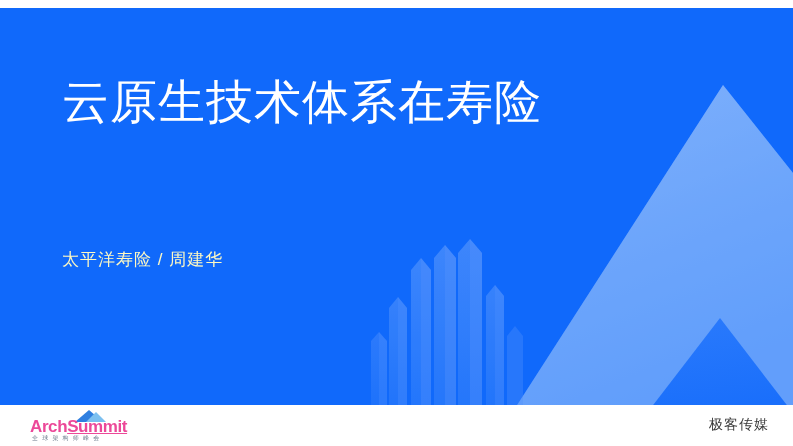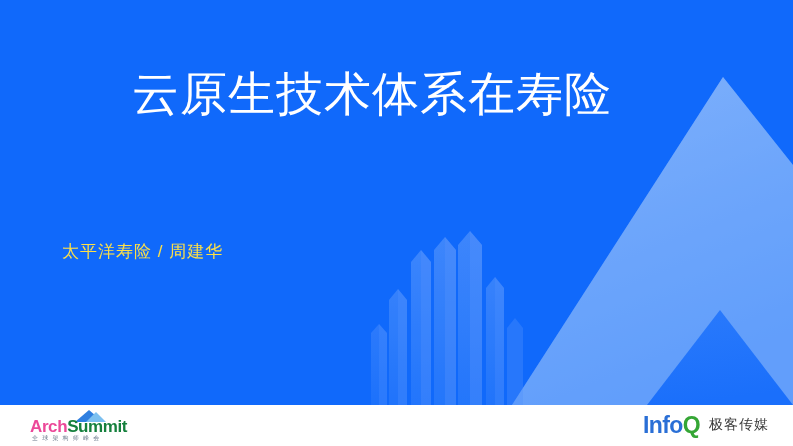--- a/index.html
+++ b/index.html
@@ -16,26 +16,25 @@
     width: 793px;
     height: 446px;
     overflow: hidden;
     background: #ffffff;
   }
 
   
   .stage {
     position: absolute;
     left: 0;
-    top: 0;
+    top: 8px;
     width: 793px;
     height: 405px;
     background: #1069fb;
     overflow: hidden;
-    text-align: center;
   }
 
   .bg-art {
     position: absolute;
     left: 0;
     top: 0;
     width: 793px;
     height: 405px;
   }
 
@@ -51,21 +50,21 @@
     font-size: 47px;
     line-height: 63px;
     letter-spacing: 1px;
     font-weight: 400;
     white-space: nowrap;
   }
   .subtitle {
     position: absolute;
     left: 62px;
     top: 240px;
-    color: #fde047;
+    color: #fef9c3;
     font-size: 17px;
     line-height: 24px;
     letter-spacing: 1px;
     font-weight: 400;
     white-space: nowrap;
   }
 
   
   .footer {
     position: absolute;
@@ -86,21 +85,21 @@
   .archsummit-word {
     position: absolute;
     left: 0;
     top: 8px;
     font-size: 17px;
     font-weight: 700;
     letter-spacing: -0.4px;
     white-space: nowrap;
   }
   .as-arch { color: #ec4899; }
-  .as-summit { color: #15803d; }
+  .as-summit { color: #ec4899; text-decoration: underline; }
   .archsummit-peak {
     position: absolute;
     left: 45px;
     top: 1px;
     width: 0;
     height: 0;
     border-left: 14px solid transparent;
     border-right: 14px solid transparent;
     border-bottom: 12px solid #2f7fe0;
   }
@@ -224,21 +223,18 @@
     <div class="logo-archsummit">
       <span class="archsummit-peak"></span>
       <span class="archsummit-peak2"></span>
       <div class="archsummit-word">
         <span class="as-arch">Arch</span><span class="as-summit">Summit</span>
       </div>
       <div class="archsummit-tagline">全球架构师峰会</div>
     </div>
 
     <div class="logo-infoq">
-      <div class="infoq-word">
-        <span class="iq-info">Info</span><span class="iq-q">Q</span>
-      </div>
       <div class="infoq-cn">极客传媒</div>
     </div>
 
   </div>
 
 </div>
 
 </body></html>

